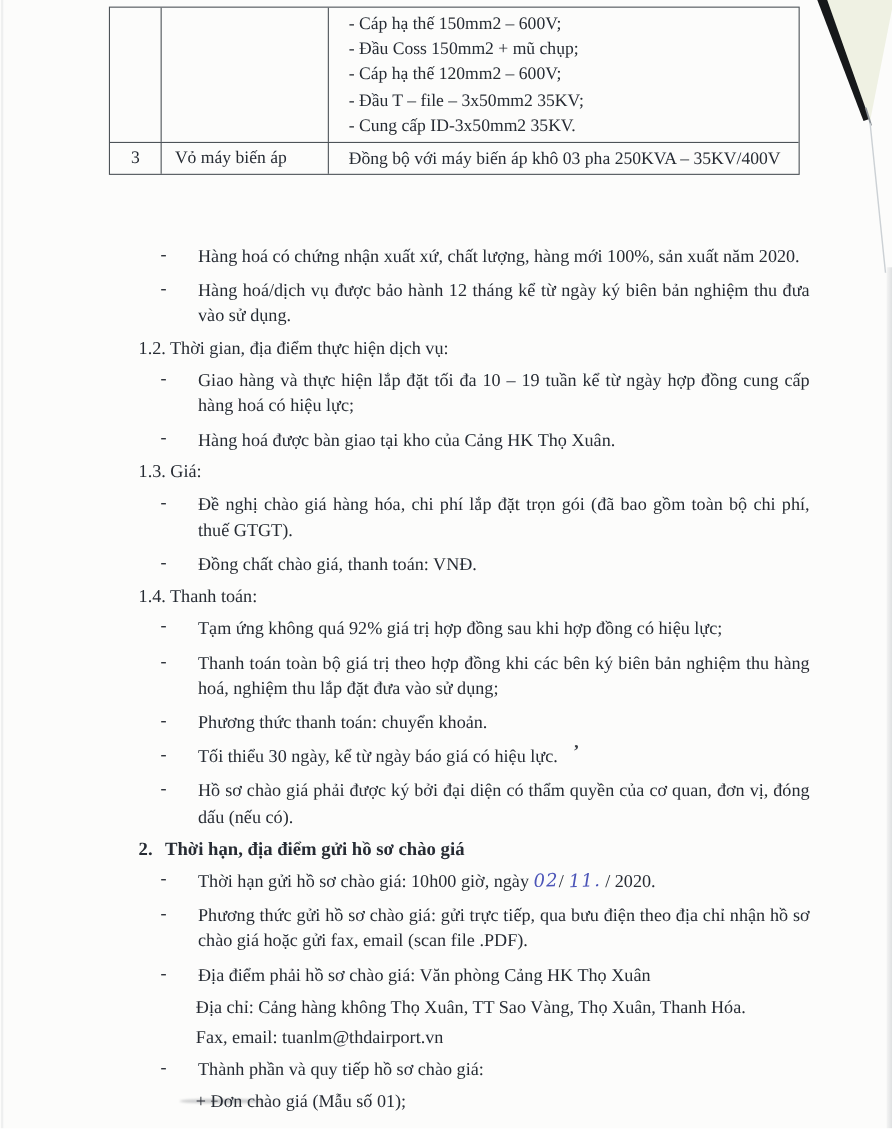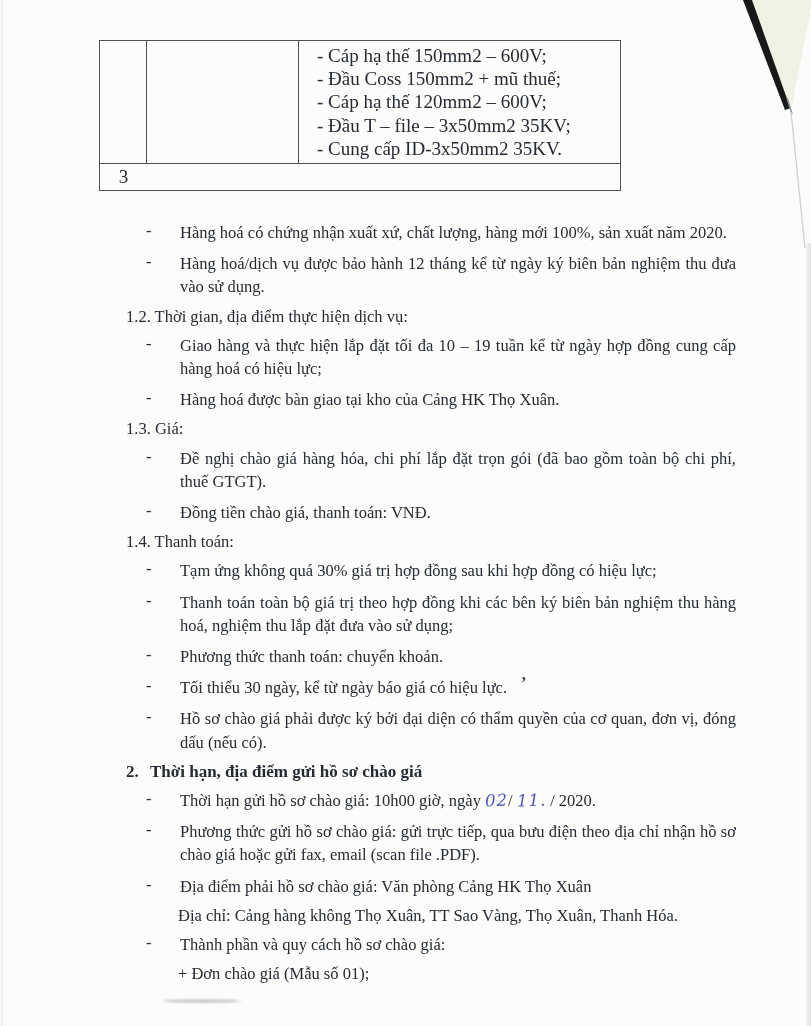--- a/index.html
+++ b/index.html
@@ -13,24 +13,24 @@
   }
   
   .left-edge-line{position:absolute;left:1px;top:0;bottom:0;width:2px;background:rgba(120,130,135,0.10);}
   .right-edge-band{position:absolute;right:0;top:243px;bottom:0;width:5px;
     background:linear-gradient(to right, rgba(90,100,110,0.05), rgba(90,100,110,0.18));}
   .corner-svg{position:absolute;left:721px;top:0;}
   .bottom-smudge{position:absolute;left:163px;top:999px;width:78px;height:4px;
     background:rgba(60,65,70,0.25);border-radius:50%;filter:blur(1px);}
   
   .tbl{
-    position:absolute;left:99px;top:40px;width:522px;
+    position:absolute;left:99px;top:6px;width:628px;
     border:1.6px solid #4d5358;
     box-sizing:border-box;
-    font-size:19px;
+    font-size:16px;
   }
   .tr{display:grid;grid-template-columns:47px 152px 1fr;}
   .tr + .tr{border-top:1.6px solid #4d5358;}
   .td{border-right:1.6px solid #4d5358;box-sizing:border-box;padding:2px 8px;}
   .td:last-child{border-right:none;}
   .td-no{text-align:center;display:flex;align-items:center;justify-content:center;}
   .td-name{display:flex;align-items:center;padding-left:12px;}
   .td-details{padding:3px 12px 3px 18px;}
   .detail-line{margin:0;line-height:23.2px;}
   .td-details-justify p{margin:0;line-height:21px;text-align:justify;padding-top:1px;}
@@ -64,28 +64,32 @@
     <line x1="66" y1="98" x2="71" y2="114" stroke="#8a9096" stroke-width="1.6"></line>
     <line x1="70" y1="112" x2="84" y2="248" stroke="#ccd1d5" stroke-width="1.3"></line>
   </svg>
 
   <div class="tbl">
     <div class="tr">
       <div class="td td-no"></div>
       <div class="td td-name"></div>
       <div class="td td-details">
         <p class="detail-line">- Cáp hạ thế 150mm2 – 600V;</p>
-        <p class="detail-line">- Đầu Coss 150mm2 + mũ thuế;</p>
+        <p class="detail-line">- Đầu Coss 150mm2 + mũ chụp;</p>
         <p class="detail-line">- Cáp hạ thế 120mm2 – 600V;</p>
         <p class="detail-line">- Đầu T – file – 3x50mm2 35KV;</p>
         <p class="detail-line">- Cung cấp ID-3x50mm2 35KV.</p>
       </div>
     </div>
     <div class="tr">
       <div class="td td-no">3</div>
+      <div class="td td-name">Vỏ máy biến áp</div>
+      <div class="td td-details td-details-justify">
+        <p>Đồng bộ với máy biến áp khô 03 pha 250KVA – 35KV/400V</p>
+      </div>
     </div>
   </div>
 
   <div class="content">
 
     <div class="block bullet">
       <span class="dash">-</span>
       <p class="txt">Hàng hoá có chứng nhận xuất xứ, chất lượng, hàng mới 100%, sản xuất năm 2020.</p>
     </div>
 
@@ -108,28 +112,28 @@
 
     <p class="heading">1.3. Giá:</p>
 
     <div class="block bullet">
       <span class="dash">-</span>
       <p class="txt">Đề nghị chào giá hàng hóa, chi phí lắp đặt trọn gói (đã bao gồm toàn bộ chi phí, thuế GTGT).</p>
     </div>
 
     <div class="block bullet">
       <span class="dash">-</span>
-      <p class="txt">Đồng tiền chào giá, thanh toán: VNĐ.</p>
+      <p class="txt">Đồng chất chào giá, thanh toán: VNĐ.</p>
     </div>
 
     <p class="heading">1.4. Thanh toán:</p>
 
     <div class="block bullet">
       <span class="dash">-</span>
-      <p class="txt">Tạm ứng không quá 30% giá trị hợp đồng sau khi hợp đồng có hiệu lực;</p>
+      <p class="txt">Tạm ứng không quá 92% giá trị hợp đồng sau khi hợp đồng có hiệu lực;</p>
     </div>
 
     <div class="block bullet">
       <span class="dash">-</span>
       <p class="txt">Thanh toán toàn bộ giá trị theo hợp đồng khi các bên ký biên bản nghiệm thu hàng hoá, nghiệm thu lắp đặt đưa vào sử dụng;</p>
     </div>
 
     <div class="block bullet">
       <span class="dash">-</span>
       <p class="txt">Phương thức thanh toán: chuyển khoản.</p>
@@ -161,22 +165,23 @@
       <p class="txt">Phương thức gửi hồ sơ chào giá: gửi trực tiếp, qua bưu điện theo địa chỉ nhận hồ sơ chào giá hoặc gửi fax, email (scan file .PDF).</p>
     </div>
 
     <div class="block bullet">
       <span class="dash">-</span>
       <p class="txt">Địa điểm phải hồ sơ chào giá: Văn phòng Cảng HK Thọ Xuân</p>
     </div>
 
     <p class="plain">Địa chỉ: Cảng hàng không Thọ Xuân, TT Sao Vàng, Thọ Xuân, Thanh Hóa.</p>
 
+    <p class="plain">Fax, email: tuanlm@thdairport.vn</p>
 
     <div class="block bullet">
       <span class="dash">-</span>
-      <p class="txt">Thành phần và quy cách hồ sơ chào giá:</p>
+      <p class="txt">Thành phần và quy tiếp hồ sơ chào giá:</p>
     </div>
 
     <p class="plain">+ Đơn chào giá (Mẫu số 01);</p>
 
   </div>
 </div>
 
 </body></html>

